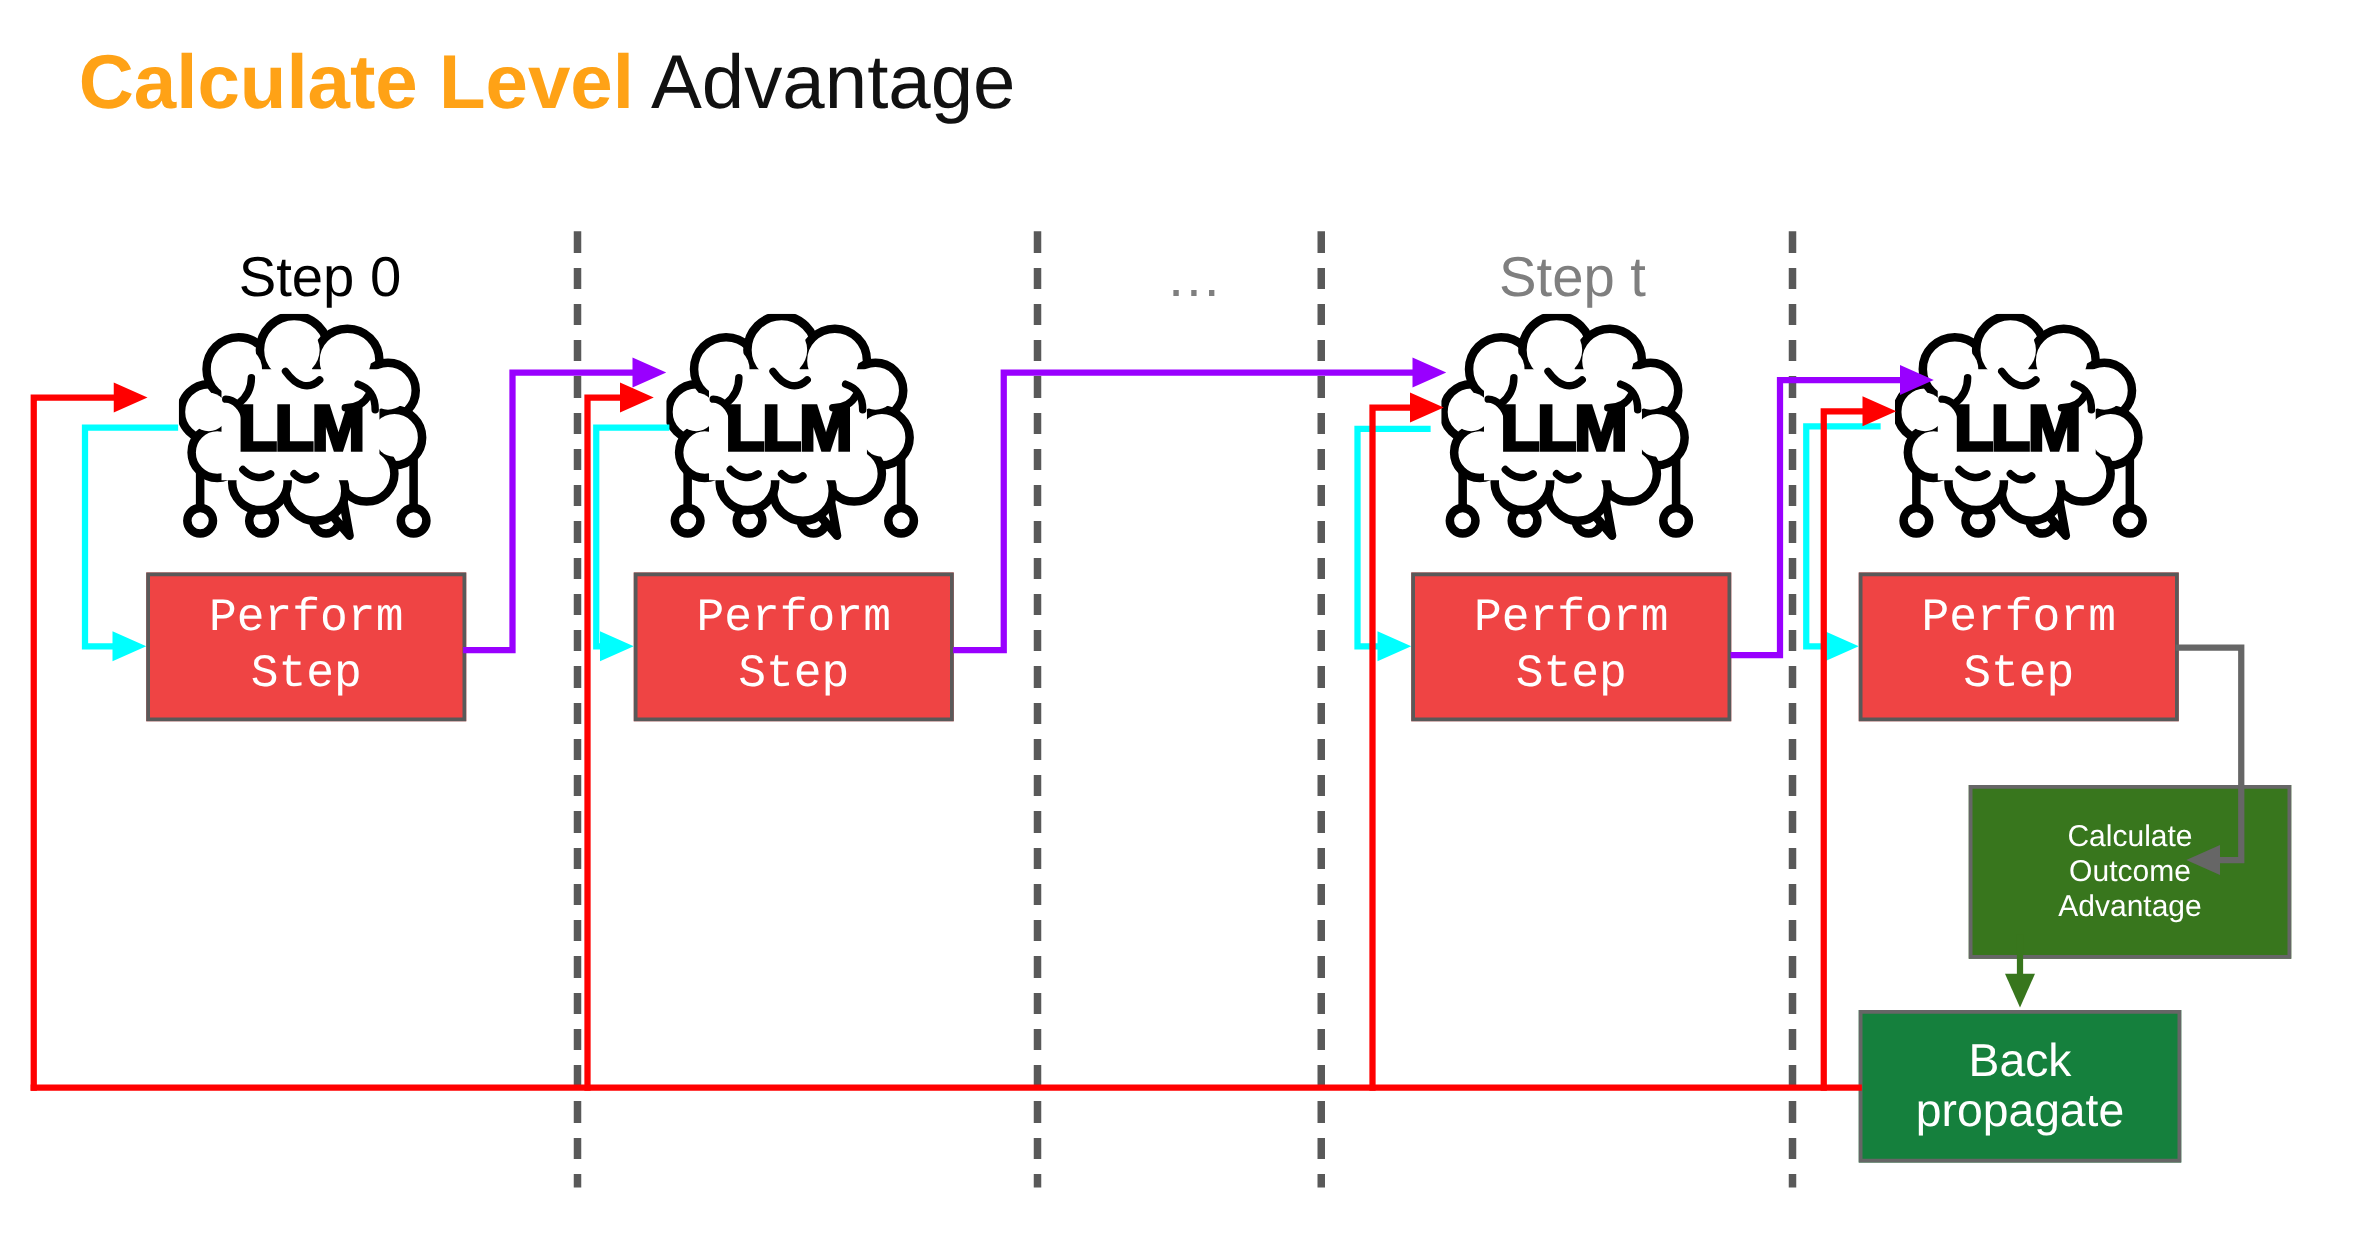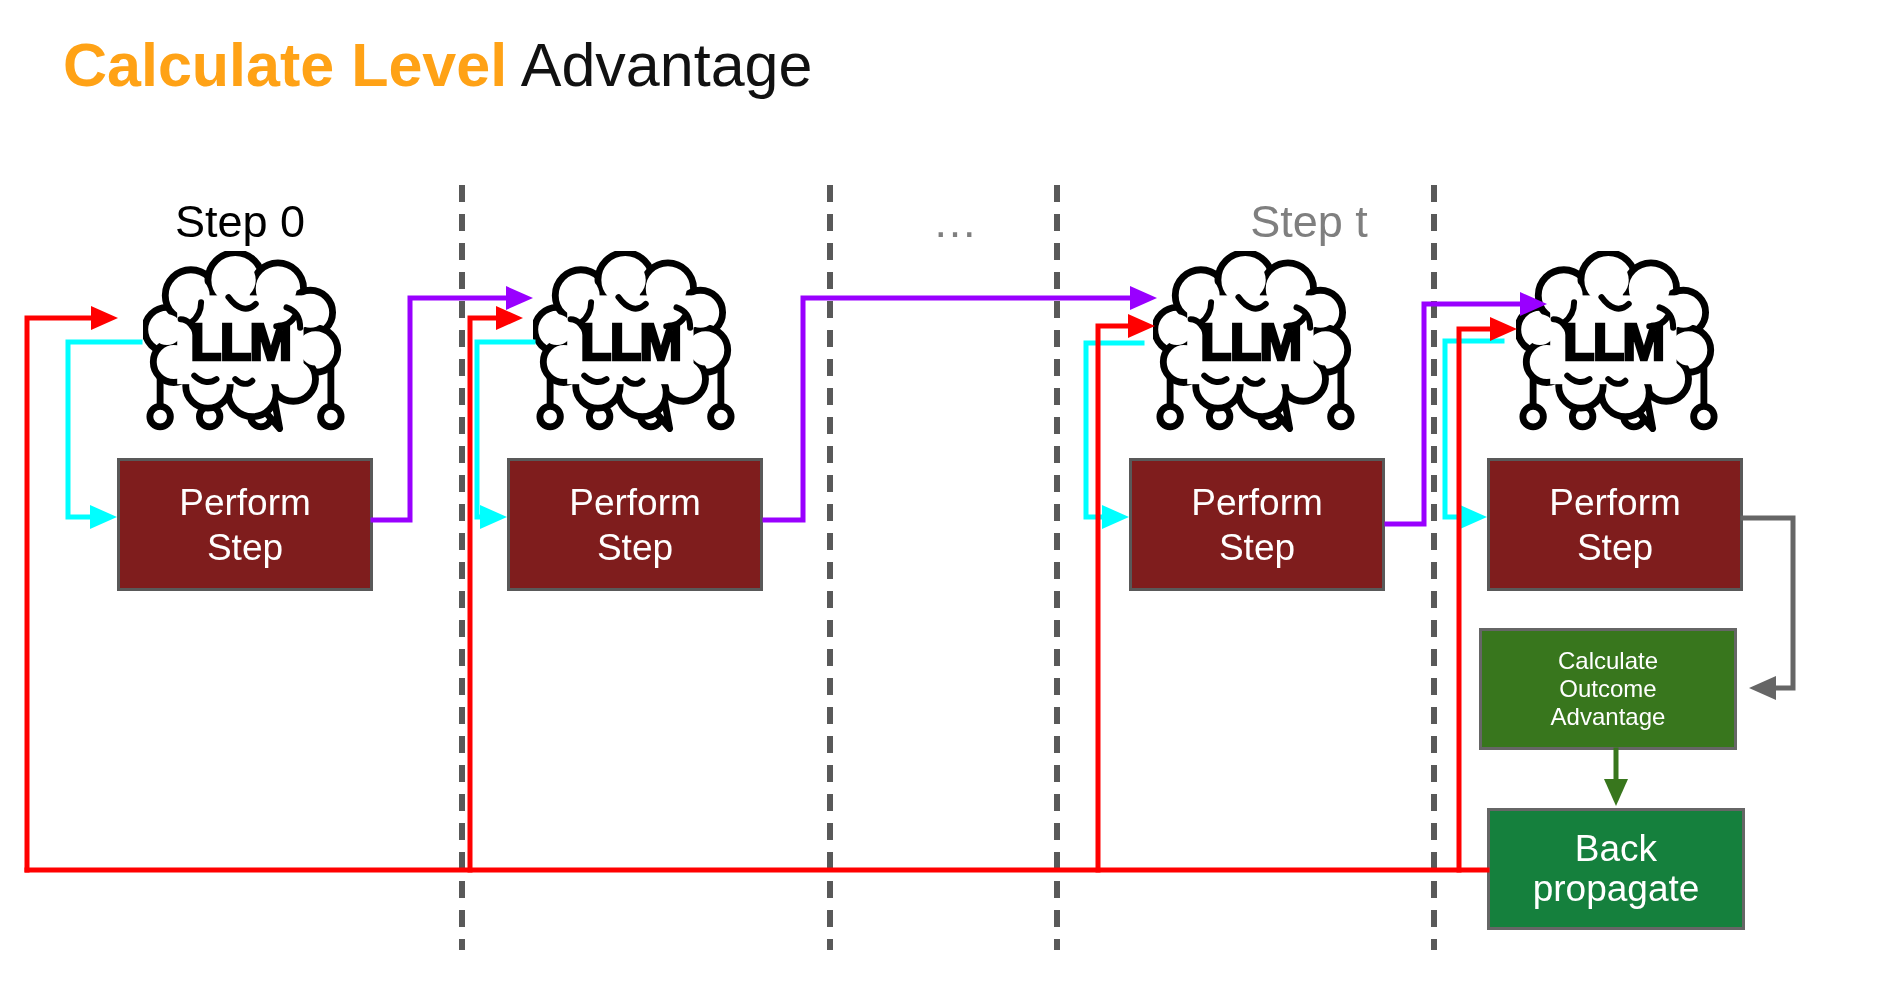--- a/index.html
+++ b/index.html
@@ -27,26 +27,26 @@
     background:repeating-linear-gradient(180deg,#595959 0px,#595959 17px,transparent 17px,transparent 29px);
   }
   
   .llm{position:absolute;width:205px;height:181px;}
   
   .box{
     position:absolute;display:flex;align-items:center;justify-content:center;
     text-align:center;color:#ffffff;white-space:pre-line;box-sizing:border-box;
   }
   .perform{
-    width:256px;height:133px;top:458px;
-    background:#7f1d1d;border:3px solid #595959;
-    font-size:37px;line-height:45px;
+    width:256px;height:119px;top:458px;
+    background:#ef4444;border:3px solid #595959;
+    font-size:37px;line-height:45px;font-family:Liberation Mono, monospace;
   }
   .outcome{
-    left:1479px;top:628px;width:258px;height:122px;
+    left:1575px;top:628px;width:258px;height:139px;
     background:#38761D;border:3px solid #666666;
     font-size:24px;line-height:28px;
   }
   .backprop{
     left:1487px;top:808px;width:258px;height:122px;
     background:#15803d;border:3px solid #666666;
     font-size:37px;line-height:40px;
   }
   
   #arrows{position:absolute;left:0;top:0;width:1890px;height:989px;pointer-events:none;}
@@ -122,36 +122,36 @@
 
   <div id="title">
     <span class="hl">Calculate Level</span><span class="rest"> Advantage</span>
   </div>
 
   <div class="divider" style="left:459px"></div>
   <div class="divider" style="left:827px"></div>
   <div class="divider" style="left:1054px"></div>
   <div class="divider" style="left:1431px"></div>
 
-  <div class="step-label first" style="left:80px">Step 0</div>
+  <div class="step-label first" style="left:96px">Step 0</div>
   <svg class="llm" style="left:143px;top:251px">
       <use href="#llmIcon"></use>
     </svg>
   <div class="box perform" style="left:117px">Perform
 Step</div>
 
   <svg class="llm" style="left:533px;top:251px">
       <use href="#llmIcon"></use>
     </svg>
   <div class="box perform" style="left:507px">Perform
 Step</div>
 
   <div class="ellipsis" style="left:875px">…</div>
 
-  <div class="step-label" style="left:1149px">Step t</div>
+  <div class="step-label" style="left:1098px">Step t</div>
   <svg class="llm" style="left:1153px;top:251px">
       <use href="#llmIcon"></use>
     </svg>
   <div class="box perform" style="left:1129px">Perform
 Step</div>
 
   <svg class="llm" style="left:1516px;top:251px">
       <use href="#llmIcon"></use>
     </svg>
   <div class="box perform" style="left:1487px">Perform

